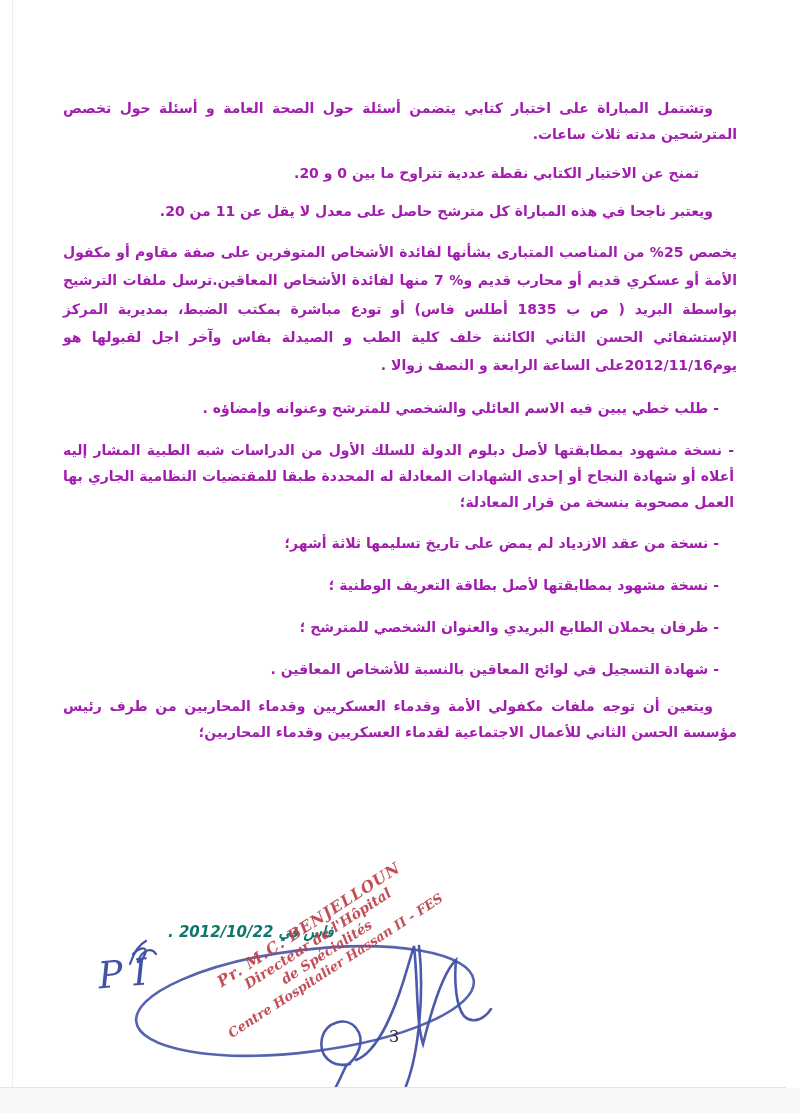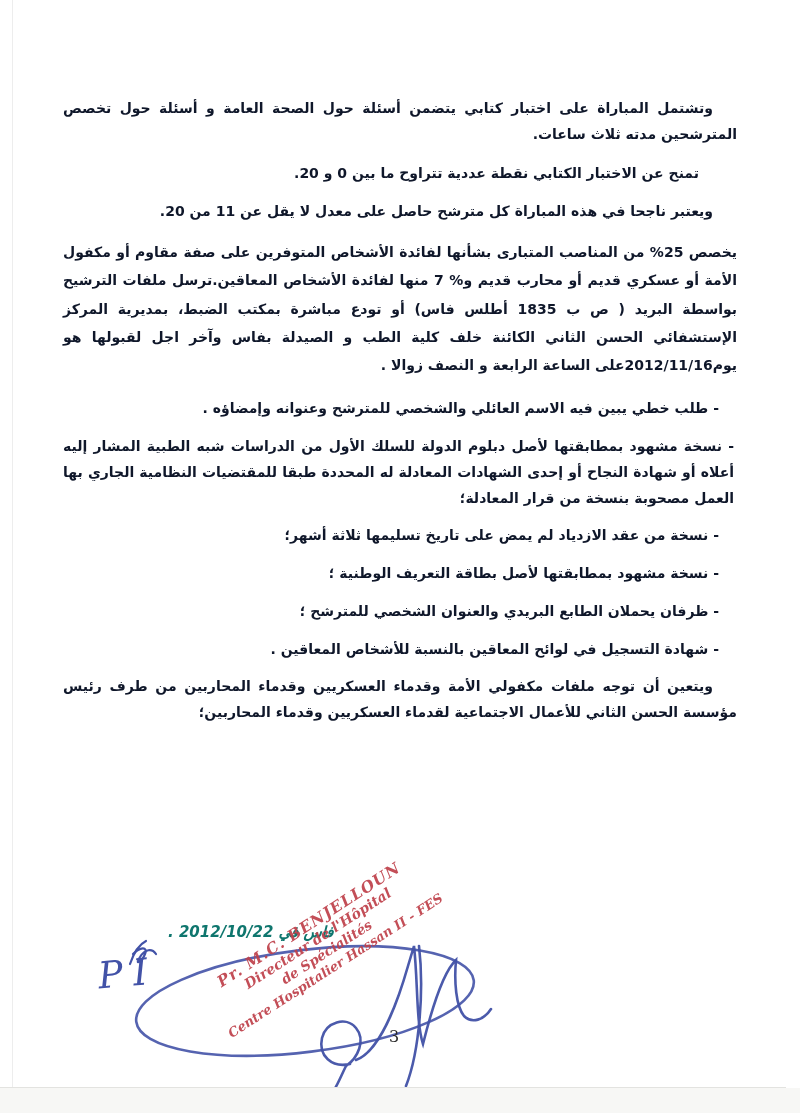--- a/index.html
+++ b/index.html
@@ -10,27 +10,27 @@
   
   .scan-edge-left{position:absolute;left:12px;top:0;width:1px;height:1090px;background:#ededed;}
   .scan-edge-bottom{position:absolute;left:0;top:1087px;width:786px;height:1px;background:#e3e3e0;}
   .scan-strip-bottom{position:absolute;left:0;top:1088px;width:800px;height:25px;background:#f7f7f5;}
 
   
   .content{
     position:absolute;top:96px;right:63px;width:674px;
     direction:rtl;text-align:justify;
     font-size:14px;font-weight:bold;line-height:1.84;
-    color:#0f172a;
+    color:#a21caf;
   }
   .para{margin:0 0 13px 0;text-indent:24px;}
   .para.indent-lg{text-indent:38px;}
   .para.quota{text-indent:0;line-height:2.02;margin-bottom:17px;}
   .doc-list{margin:2px 0 2px 0;}
-  .doc-item{margin:0 18px 12px 0;text-indent:0;}
+  .doc-item{margin:16px 18px 12px 0;text-indent:0;}
   .doc-item.long{margin-right:3px;margin-left:0;}
 
   
   .date-line{
     position:absolute;left:168px;top:923px;direction:rtl;
     font-size:15px;font-weight:bold;font-style:italic;color:#0f766e;
     white-space:nowrap;
   }
   .signature-svg{position:absolute;left:0;top:0;pointer-events:none;}
   .pi-annotation{

